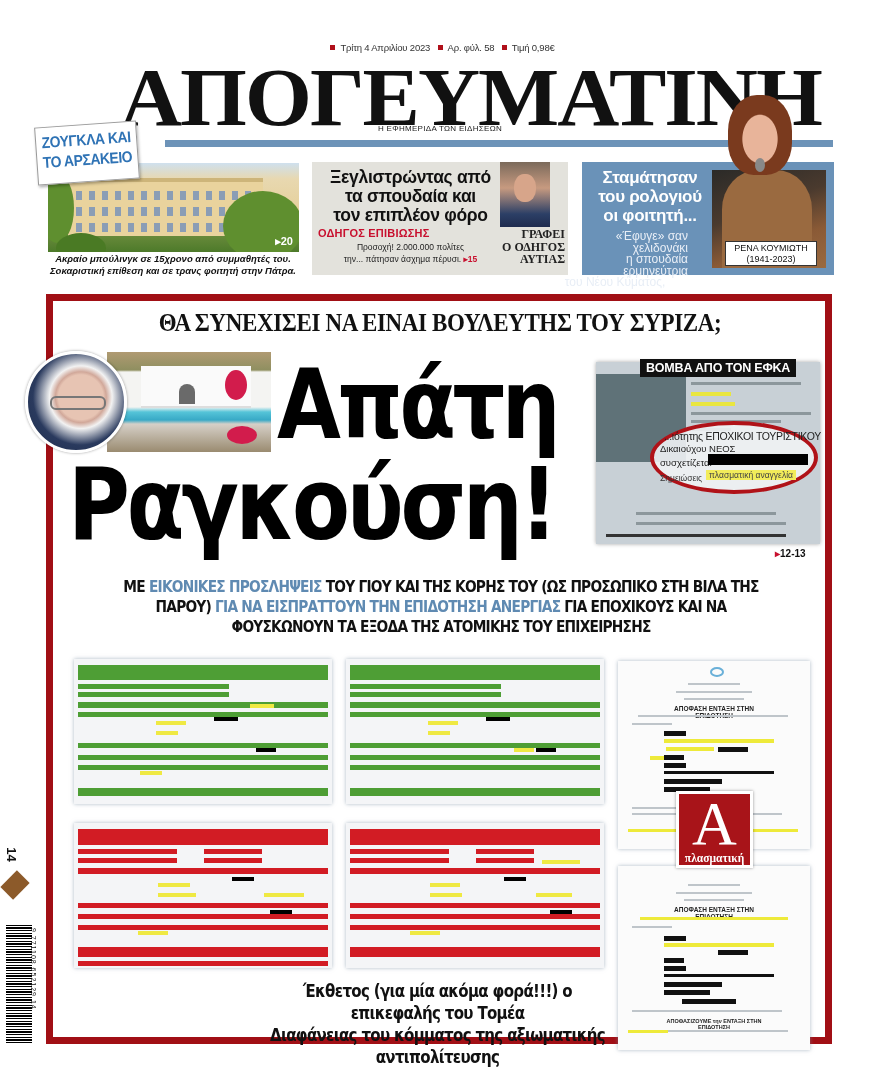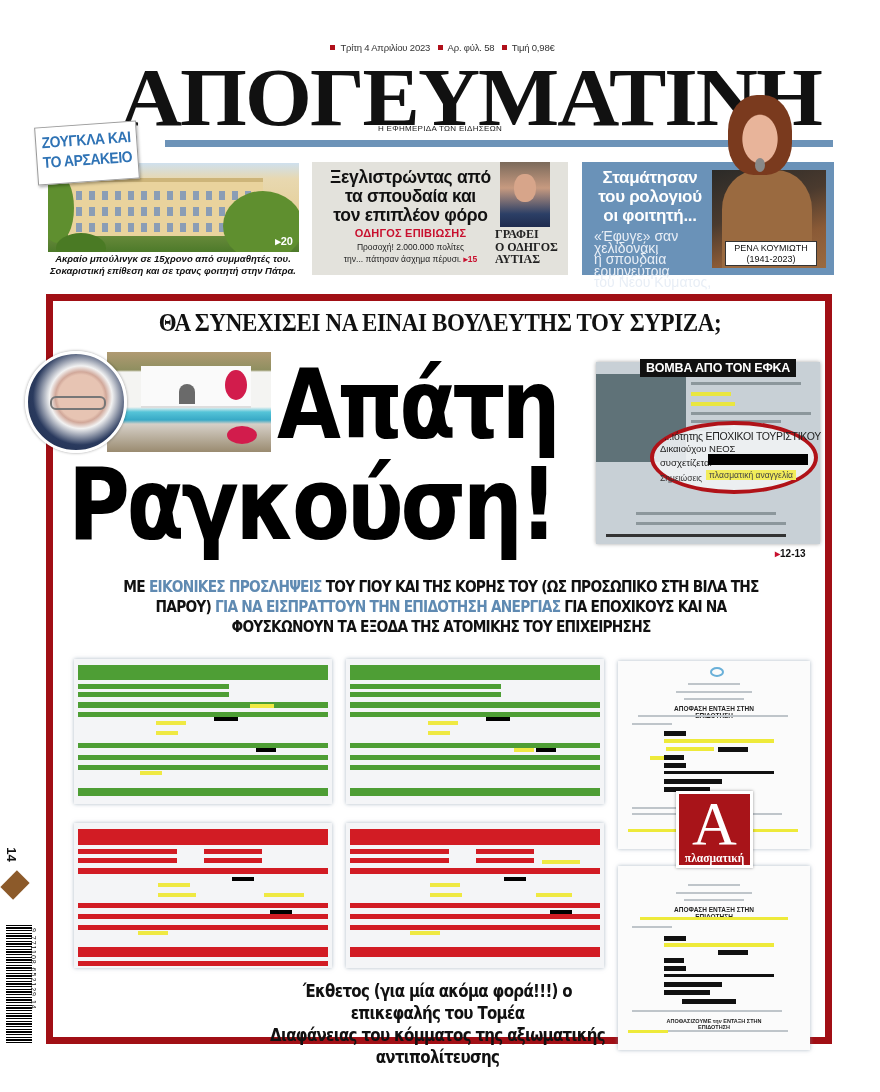--- a/index.html
+++ b/index.html
@@ -21,31 +21,31 @@
   .t1-img .row { position:absolute; left: 28px; width: 180px; height: 9px; background: repeating-linear-gradient(90deg, #8a9db5 0 6px, #e9d39d 6px 13px); }
   .t1-img .tree { position:absolute; border-radius: 50%; background: #5f8f2f; }
   .t1-page { right: 6px; bottom: 4px; color: #fff; font-weight: 700; font-size: 11px; }
   .t1-label { left: 36px; top: 124px; width: 102px; height: 58px; background: #fff; border: 1px solid #999; transform: rotate(-4deg); box-shadow: 1px 2px 3px rgba(0,0,0,0.3); text-align: center; padding-top: 5px; }
   .t1-label span { display: block; color: #2f73b5; font-weight: 700; font-size: 15.5px; line-height: 20px; letter-spacing: -0.5px; transform: scaleX(0.9); }
   .t1-caption { left: 40px; top: 253px; width: 266px; text-align: center; font-size: 9.5px; font-style: italic; font-weight: 700; line-height: 12px; color: #111; }
 
   
   .t2-box { left: 312px; top: 162px; width: 256px; height: 113px; background: #e3e2dc; }
   .t2-head { left: 318px; top: 168px; width: 185px; font-size: 17.5px; font-weight: 700; line-height: 19px; text-align: center; letter-spacing: -0.3px; }
-  .t2-kicker { left: 318px; top: 227px; width: 185px; text-align: center; font-size: 11px; font-weight: 700; color: #c8102e; letter-spacing: 0.2px; }
+  .t2-kicker { left: 318px; top: 227px; width: 185px; font-size: 11px; font-weight: 700; color: #c8102e; letter-spacing: 0.2px; }
   .t2-sub { left: 318px; top: 241px; width: 185px; text-align: center; font-size: 8.5px; line-height: 12px; color: #222; }
   .t2-sub b { color: #c8102e; }
   .t2-photo { left: 500px; top: 162px; width: 50px; height: 65px; background: linear-gradient(180deg, #7b6a5b 0%, #c79a80 40%, #2c3f66 80%, #1f2c4f 100%); }
   .t2-photo::after { content:""; position:absolute; left: 14px; top: 12px; width: 22px; height: 28px; border-radius: 45%; background: #d7a58a; }
-  .t2-byline { left: 495px; top: 228px; width: 70px; text-align: left; font-family: "Liberation Serif", serif; font-size: 12px; line-height: 12.5px; font-weight: 700; color: #222; }
+  .t2-byline { left: 495px; top: 228px; width: 70px; text-align: right; font-family: "Liberation Serif", serif; font-size: 12px; line-height: 12.5px; font-weight: 700; color: #222; }
 
   
   .t3-box { left: 582px; top: 162px; width: 252px; height: 113px; background: #6a92b8; }
   .t3-head { left: 586px; top: 168px; width: 128px; text-align: center; color: #fff; font-size: 17px; line-height: 19px; font-weight: 700; letter-spacing: -0.3px; }
-  .t3-sub { left: 594px; top: 231px; width: 128px; text-align: left; color: #e8eef6; font-size: 14px; line-height: 11.5px; }
+  .t3-sub { left: 560px; top: 231px; width: 128px; text-align: right; color: #e8eef6; font-size: 12px; line-height: 11.5px; }
   .t3-sub b { color: #fff; }
   .t3-photo { left: 712px; top: 170px; width: 114px; height: 98px; background: linear-gradient(160deg, #2b2a28 0%, #4a3a2e 40%, #8a5a36 70%, #9a6a40 100%); overflow: hidden; }
   .t3-hair { left: 728px; top: 95px; width: 64px; height: 80px; border-radius: 45% 45% 40% 40%; background: radial-gradient(ellipse at 50% 55%, #e8b49a 0 38%, #7a3a1e 40% 100%); }
   .t3-body { left: 722px; top: 170px; width: 90px; height: 98px; border-radius: 40% 40% 0 0; background: #9a6a40; }
   .t3-mic { left: 755px; top: 158px; width: 10px; height: 14px; border-radius: 50%; background: #888; }
   .t3-cap { left: 725px; top: 241px; width: 92px; background: #fff; border: 1px solid #333; text-align: center; font-size: 9px; line-height: 10.5px; color: #111; padding: 1px 0; }
 
   
   .frame { left: 46px; top: 294px; width: 786px; height: 750px; border: 7px solid #a10f15; border-bottom-width: 7px; }
   .kicker { left: 60px; top: 309px; width: 760px; text-align: center; font-family: "Liberation Serif", serif; font-size: 25px; font-weight: 700; letter-spacing: -0.4px; transform: scaleX(0.92); }

